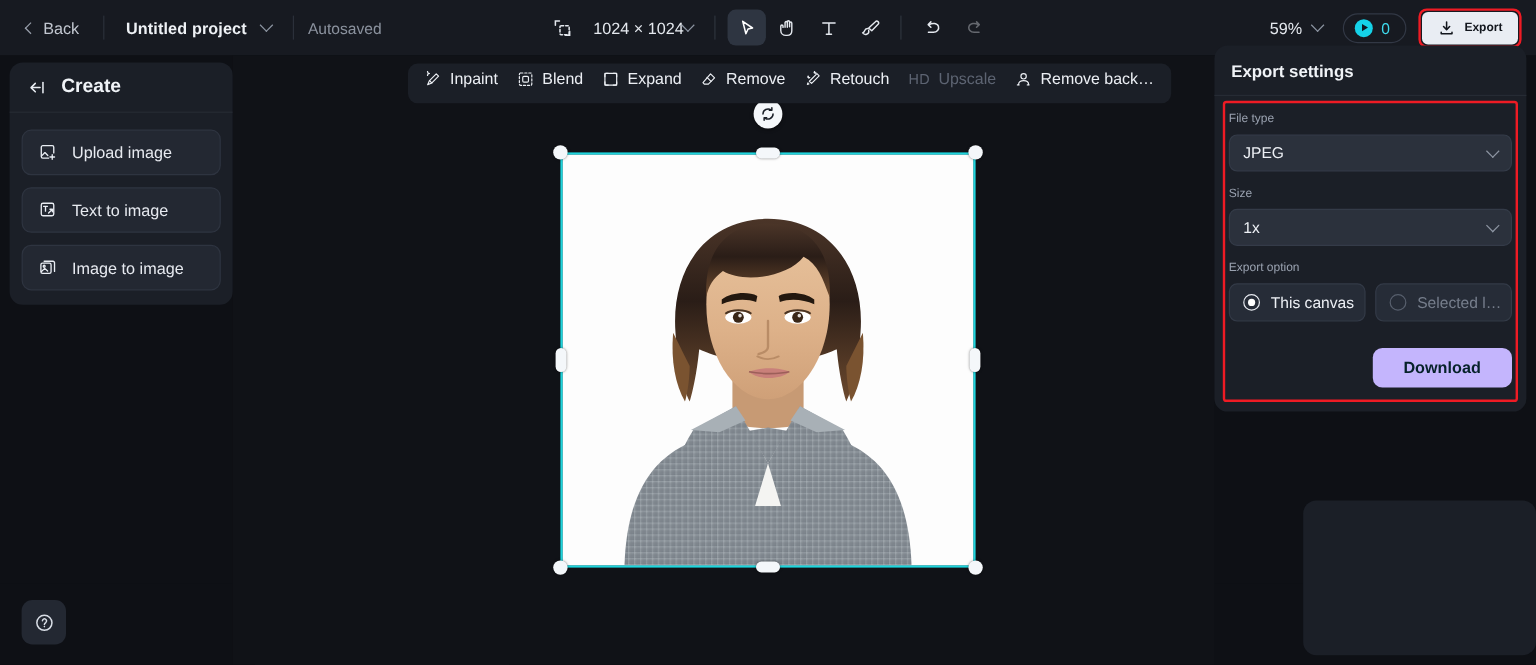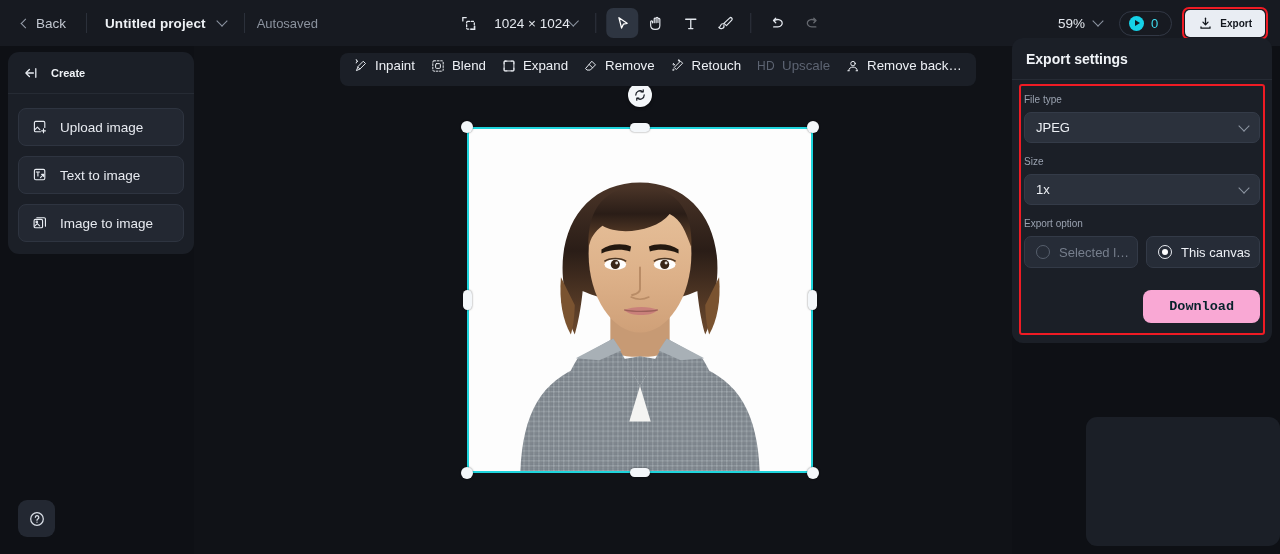--- a/index.html
+++ b/index.html
@@ -84,21 +84,21 @@
   
   .sidebar {
     position: absolute; left: 8px; top: 52px; width: 186px;
     background: #1b1f27; border-radius: 11px; padding-bottom: 12px;
   }
   .sb-head {
     display: flex; align-items: center; gap: 12px;
     height: 42px; padding: 0 15px; border-bottom: 1px solid #262b34;
     cursor: pointer;
   }
-  .sb-head-title { color: #f0f3f7; font-size: 11px; font-weight: bold; }
+  .sb-head-title { color: #f0f3f7; font-size: 16px; font-weight: bold; }
   .sb-list { padding: 14px 10px 0 10px; display: flex; flex-direction: column; gap: 10px; }
   .sb-item {
     display: flex; align-items: center; gap: 12px;
     height: 38px; padding: 0 13px;
     background: #232832; border: 1px solid #2e3440; border-radius: 8px;
     color: #e7eaf0; font-size: 13.5px; cursor: pointer;
   }
 
   .help-btn {
     position: absolute; left: 18px; top: 500px; width: 37px; height: 37px;
@@ -172,22 +172,22 @@
     display: flex; align-items: center; gap: 9px; padding: 0 11px;
     color: #edf0f5; font-size: 13px; cursor: pointer; overflow: hidden; white-space: nowrap;
   }
   .opt.dim { color: #767e8c; }
   .radio { width: 14px; height: 14px; border-radius: 50%; border: 1.6px solid #e7eaf0; flex: none;
            display: flex; align-items: center; justify-content: center; }
   .radio.dim { border-color: #575f6d; }
   .radio i { width: 6px; height: 6px; border-radius: 50%; background: #fff; display: block; }
   .dl-row { display: flex; justify-content: flex-end; margin-top: 14px; }
   .dl-btn {
-    background: #f9a8d4; color: #07222a; font-size: 13.5px; font-weight: bold;
-    padding: 9px 26px; border-radius: 8px; cursor: pointer; font-family: Liberation Mono, monospace;
+    background: #c4b5fd; color: #07222a; font-size: 13.5px; font-weight: bold;
+    padding: 9px 26px; border-radius: 8px; cursor: pointer;
   }
   .sub-panel {
     position: absolute; left: 1086px; top: 417px; width: 194px; height: 129px;
     background: #1b1f27; border-radius: 11px;
   }
   svg { display: block; }
 </style>
 </head>
 <body>
 
@@ -486,30 +486,30 @@
       </div>
 
       <div class="fld-label" style="margin-top:13px">Size</div>
       <div class="select">
         <span>1x</span>
         <span class="chev-down"></span>
       </div>
 
       <div class="fld-label" style="margin-top:13px">Export option</div>
       <div class="opt-row">
-        <div class="opt dim">
-          <span class="radio dim"></span>
-          <span>Selected l…</span>
-        </div>
         <div class="opt">
           <span class="radio">
               <i></i>
             </span>
           <span>This canvas</span>
         </div>
+        <div class="opt dim">
+          <span class="radio dim"></span>
+          <span>Selected l…</span>
+        </div>
       </div>
       <div class="opt-row">
         <div style="flex:1"></div>
       </div>
 
       <div class="dl-row">
         <div class="dl-btn">Download</div>
       </div>
     </div>
   </div>

